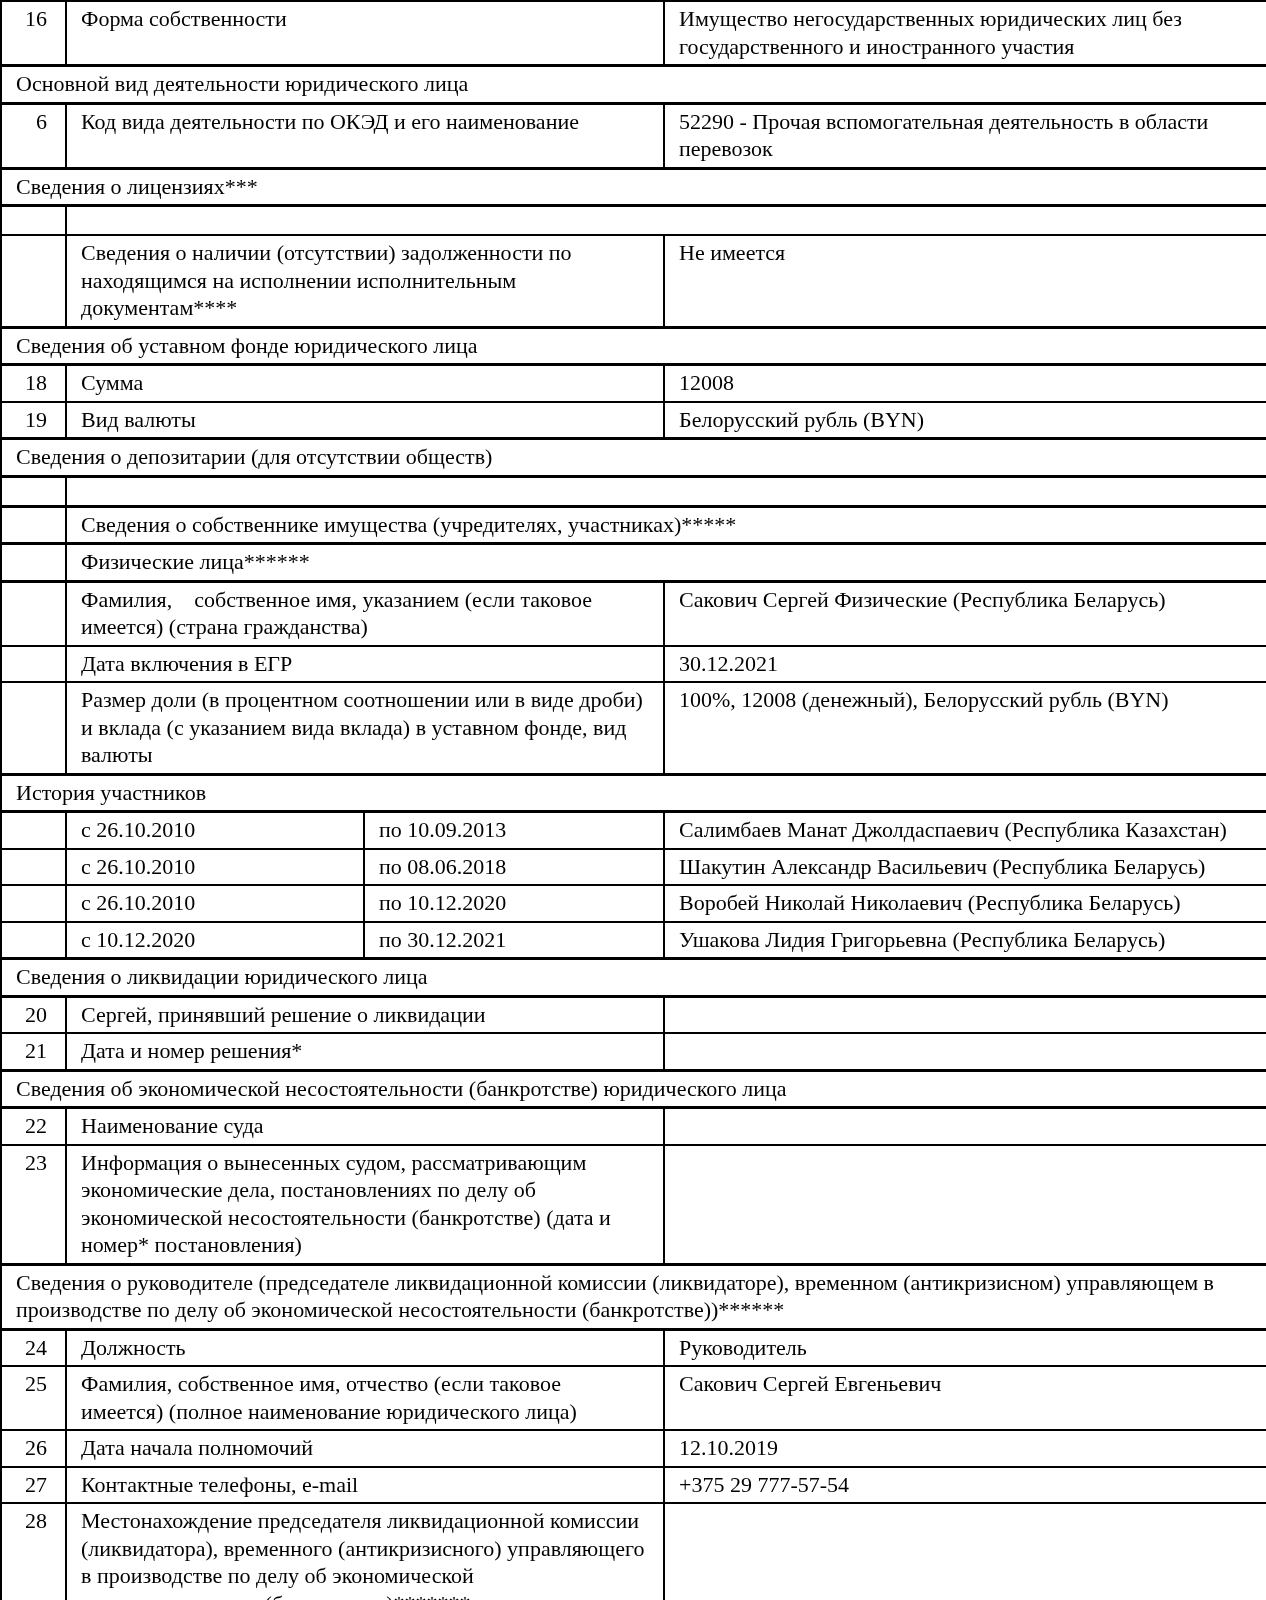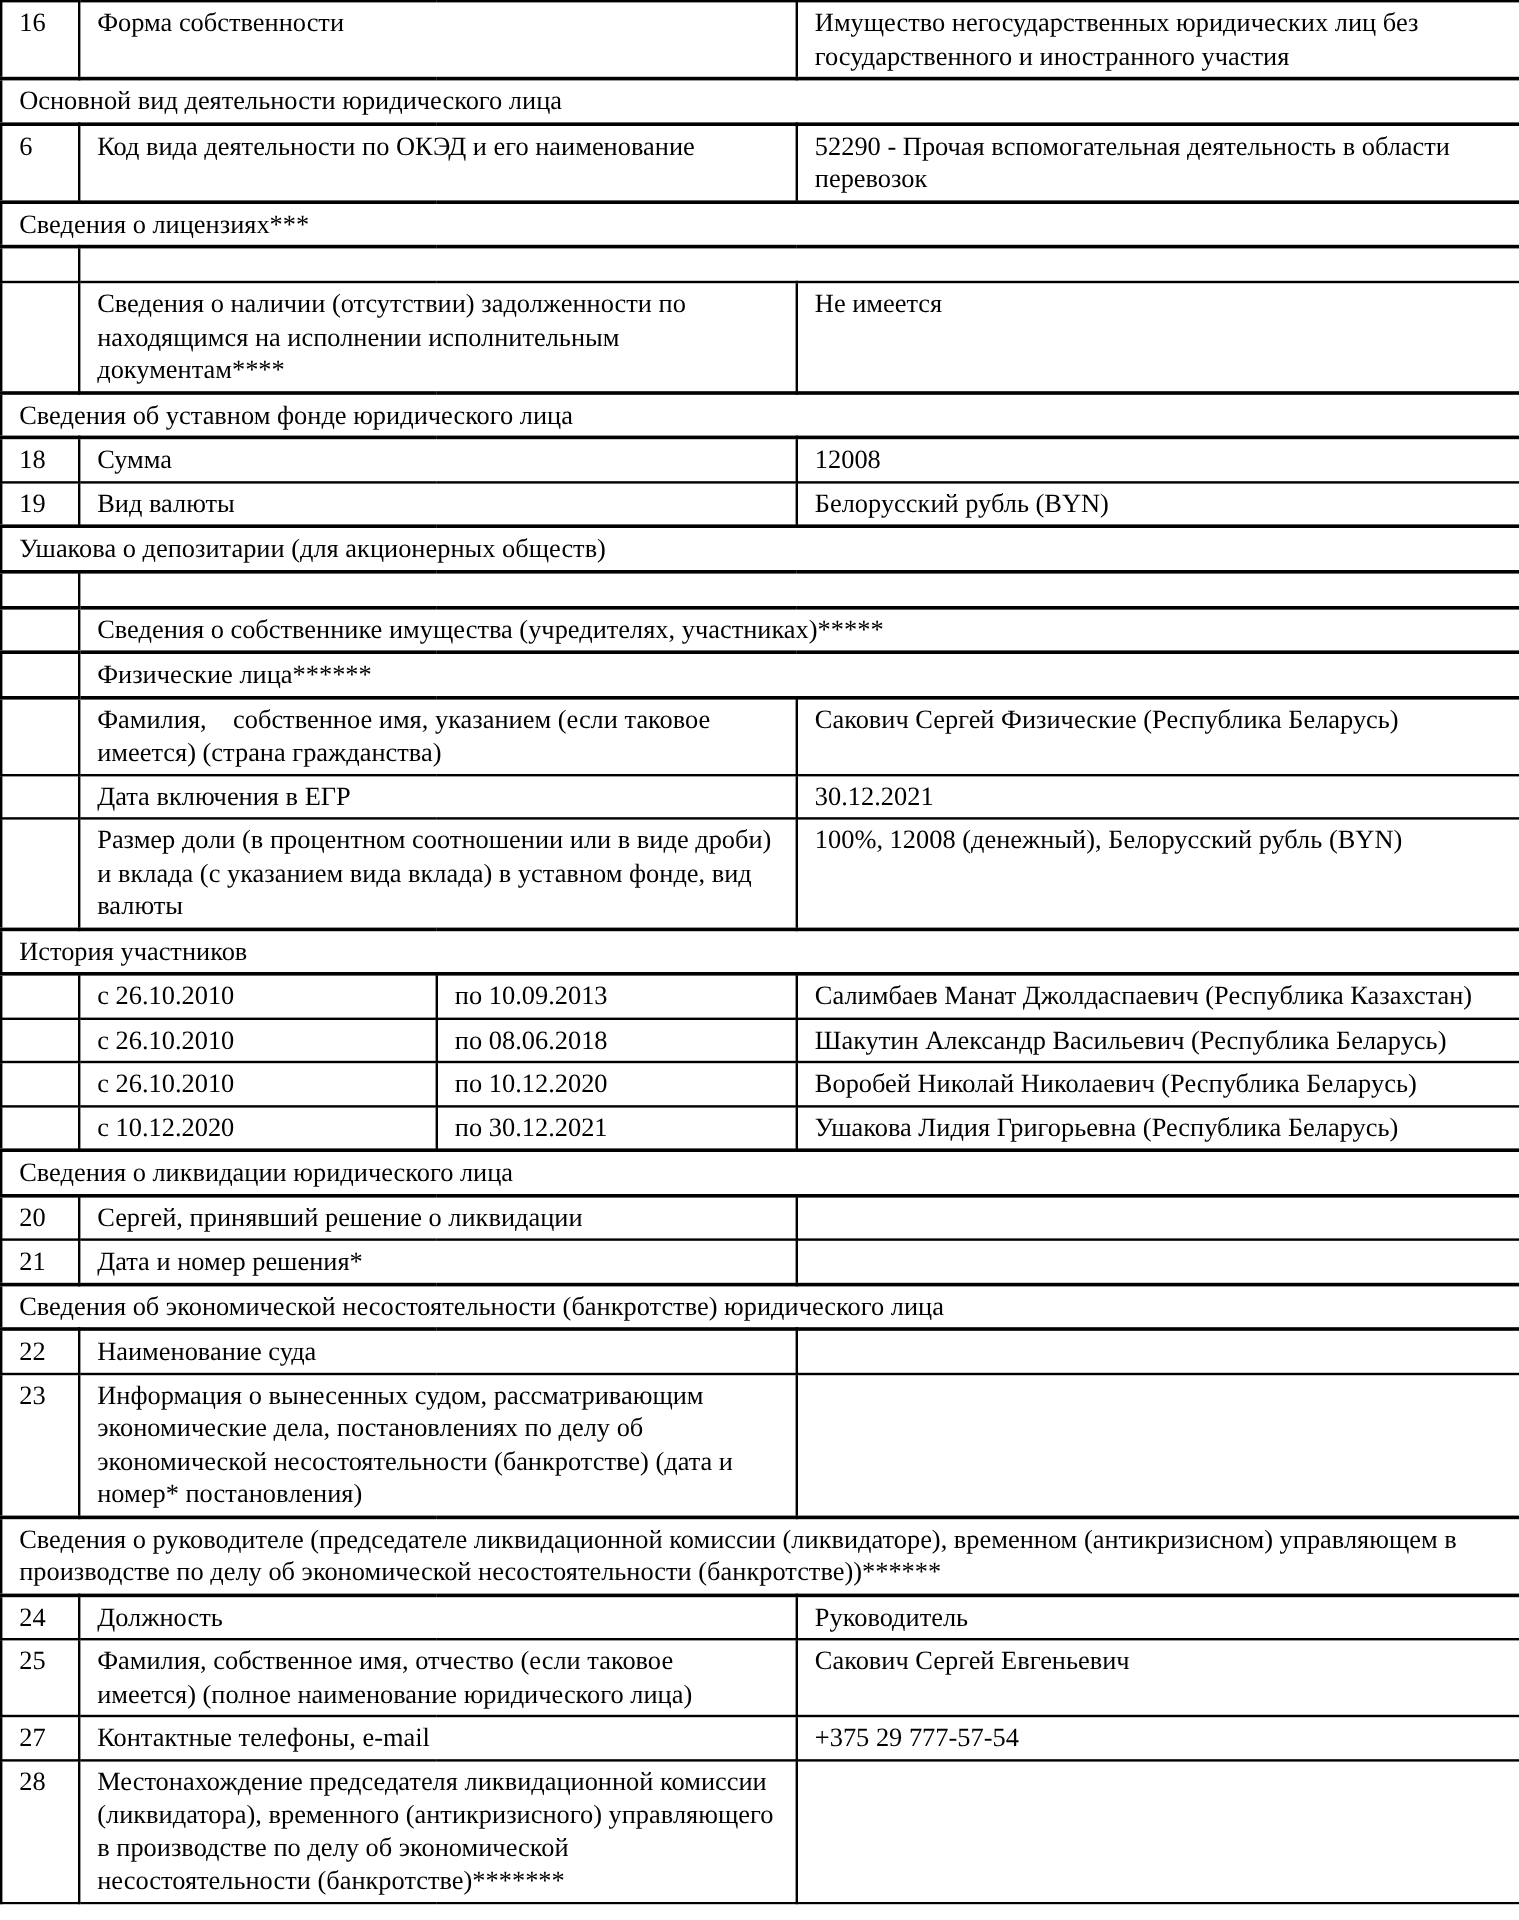--- a/index.html
+++ b/index.html
@@ -25,21 +25,21 @@
   }
   table.registry td {
     border: 2px solid #000000;
     vertical-align: top;
     padding: 3px 18px 4px 14px;
     white-space: pre-wrap;
     overflow: hidden;
     word-wrap: break-word;
   }
   td.num {
-    text-align: left;
+    text-align: right;
     padding: 3px 2px 4px 2px;
     margin-left: 34px;
   }
   td.section {
     text-align: left;
     padding: 2px 60px 3px 60px;
   }
   tr.section-row td {
     border-top-width: 3px;
     border-bottom-width: 3px;
@@ -91,21 +91,21 @@
           <td class="num">18</td>
           <td class="bold" colspan="2">Сумма</td>
           <td>12008</td>
         </tr>
         <tr>
           <td class="num">19</td>
           <td class="bold" colspan="2">Вид валюты</td>
           <td>Белорусский рубль (BYN)</td>
         </tr>
         <tr class="section-row">
-          <td class="section bold" colspan="4">Ушакова о депозитарии (для акционерных обществ)</td>
+          <td class="section bold" colspan="4">Сведения о депозитарии (для отсутствии обществ)</td>
         </tr>
         <tr class="spacer-row">
           <td class="num"></td>
           <td colspan="3"></td>
         </tr>
         <tr class="section-row">
           <td class="num"></td>
           <td class="section bold" colspan="3">Сведения о собственнике имущества (учредителях, участниках)*****</td>
         </tr>
         <tr class="section-row">
@@ -185,20 +185,25 @@
         </tr>
         <tr>
           <td class="num">24</td>
           <td colspan="2">Должность</td>
           <td>Руководитель</td>
         </tr>
         <tr>
           <td class="num">25</td>
           <td colspan="2">Фамилия, собственное имя, отчество (если таковое имеется) (полное наименование юридического лица)</td>
           <td>Сакович Сергей Евгеньевич</td>
+        </tr>
+        <tr>
+          <td class="num">26</td>
+          <td colspan="2">Дата начала полномочий</td>
+          <td>12.10.2019</td>
         </tr>
         <tr>
           <td class="num">27</td>
           <td colspan="2">Контактные телефоны, e-mail</td>
           <td>+375 29 777-57-54</td>
         </tr>
         <tr>
           <td class="num">28</td>
           <td colspan="2">Местонахождение председателя ликвидационной комиссии (ликвидатора), временного (антикризисного) управляющего в производстве по делу об экономической несостоятельности (банкротстве)*******</td>
           <td></td>

